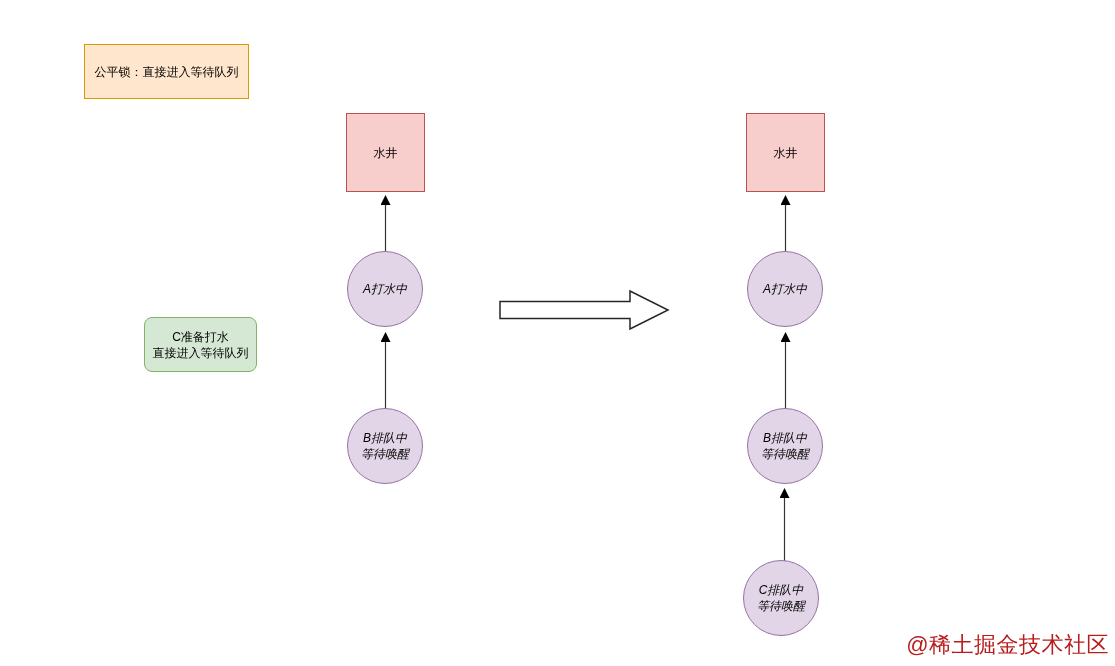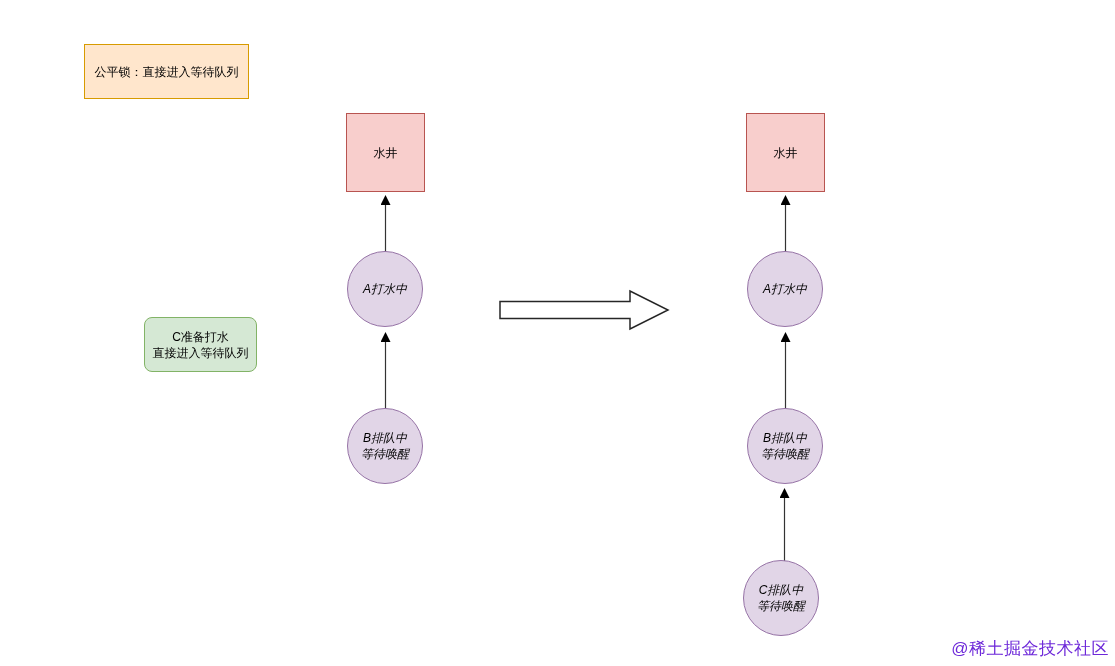--- a/index.html
+++ b/index.html
@@ -38,21 +38,21 @@
     width:76px;height:76px;border-radius:50%;
     background:#e1d5e7;border:1px solid #9673a6;font-style:italic;
   }
   .a-before{left:347px;top:251px;}
   .b-before{left:347px;top:408px;}
   .a-after{left:747px;top:251px;}
   .b-after{left:747px;top:408px;}
   .c-after{left:743px;top:560px;}
   .watermark{
     position:absolute;right:6px;bottom:6px;
-    font-size:17px;color:#6d28d9;
+    font-size:22px;color:#b91c1c;
     letter-spacing:0.5px;
   }
 </style>
 </head>
 <body>
 
 <div class="canvas">
 
   <svg class="layer" width="1115" height="666" viewBox="0 0 1115 666" xmlns="http://www.w3.org/2000/svg">
     <defs>

